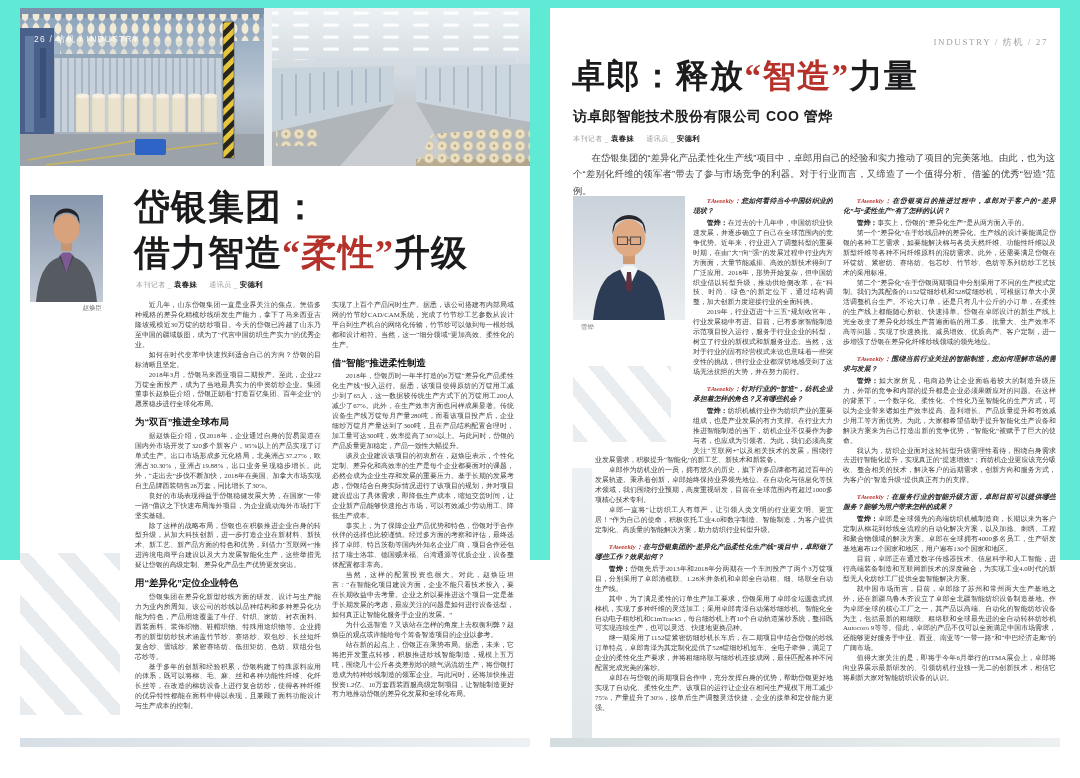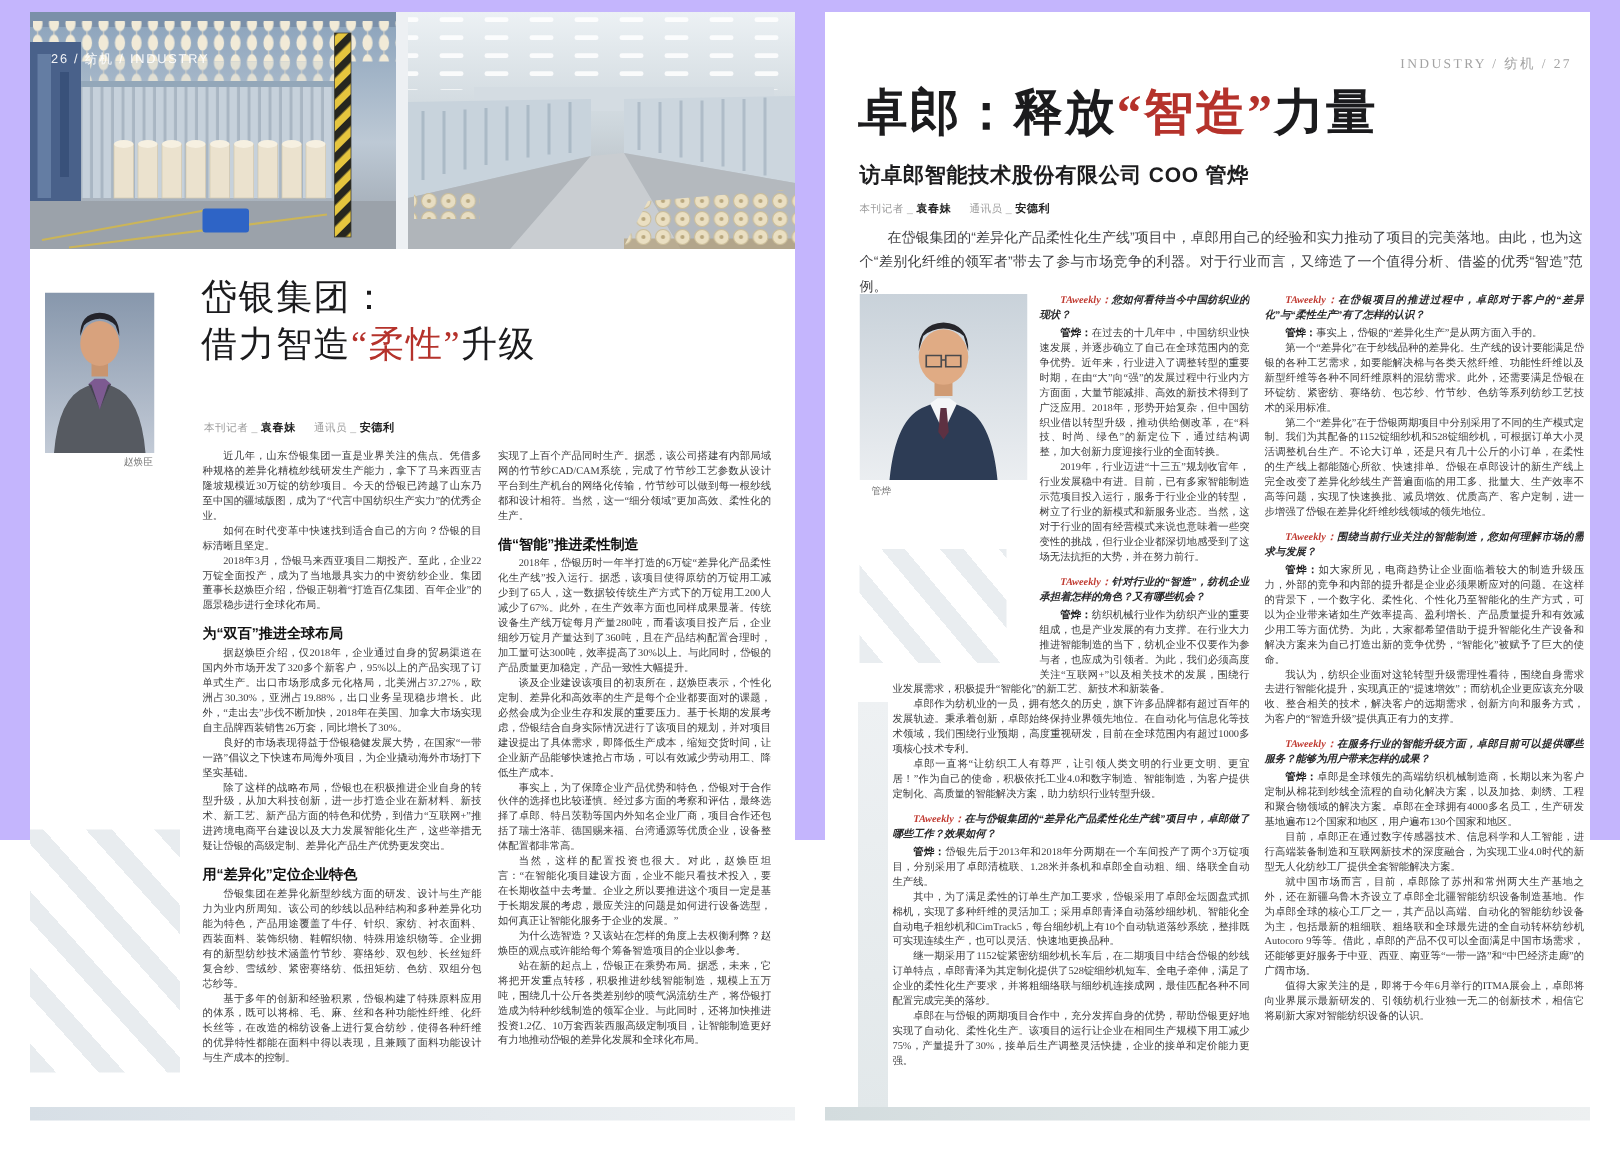--- a/index.html
+++ b/index.html
@@ -1,31 +1,31 @@
 <!DOCTYPE html>
 <html style="--accent: #b5322b; --qa: #c03a31;"><head>
 <meta charset="utf-8">
 <style>
   :root{--accent:#b5322b;--qa:#c03a31;}
   html,body{margin:0;padding:0;background:#ffffff;}
   body{width:1080px;height:778px;overflow:hidden;font-family:"Liberation Serif","DejaVu Serif",serif;}
-  .spread{position:relative;width:1080px;height:560px;background:#c4b5fd;}
+  .spread{position:relative;width:1080px;height:560px;background:#5eead4;}
   .page{position:absolute;top:8px;width:510px;height:744px;background:#fff;}
   .page-left{left:20px;}
   .page-right{left:550px;}
 
   
   .photo{position:absolute;left:0;top:0;width:510px;height:158px;display:block;}
   .folio{font-family:"Liberation Sans",sans-serif;}
   .lp-portrait{position:absolute;left:10px;top:187px;width:73px;margin:0;}
   .lp-portrait svg{display:block;width:73px;height:107px;}
   .cap{font-size:6.5px;color:#767676;font-family:"Liberation Sans",sans-serif;}
   .lp-cap{text-align:right;margin-top:2px;padding-right:1px;}
   .lp-titleblock{position:absolute;left:114px;top:176px;width:392px;}
-  .lp-title{margin:0;font-size:24px;line-height:1.28;font-weight:400;color:#1b1b1d;letter-spacing:1px;}
+  .lp-title{margin:0;font-size:36px;line-height:1.28;font-weight:700;color:#1b1b1d;letter-spacing:1px;}
   .red{color:var(--accent);text-align:center;}
   .byline{font-family:"Liberation Sans",sans-serif;font-size:7px;color:#9b9b9b;letter-spacing:.4px;}
   .byline .sep{color:#b4b4b4;margin:0 2px;}
   .byline b{color:#232323;font-size:7.4px;margin-right:12px;font-weight:700;}
   .lp-byline{position:absolute;left:116px;top:272px;}
   .col{position:absolute;font-size:6.9px;line-height:1.44;color:#3b3b3d;text-align:justify;overflow:hidden;}
   .lp-col1{left:115px;top:292px;width:186px;height:410px;}
   .lp-col2{left:312px;top:292px;width:182px;height:410px;}
   .body-p{margin:0;text-indent:2em;}
   .body-p.cont{text-indent:0;}

